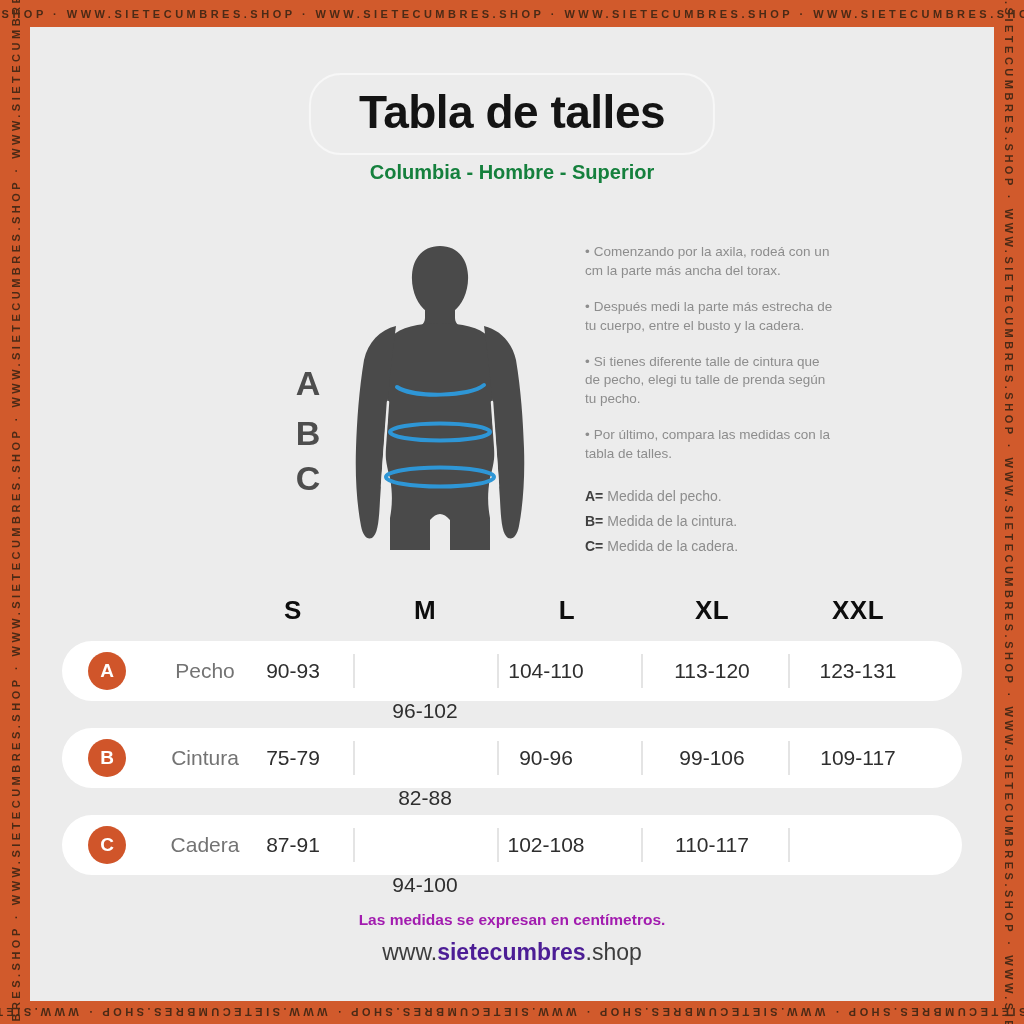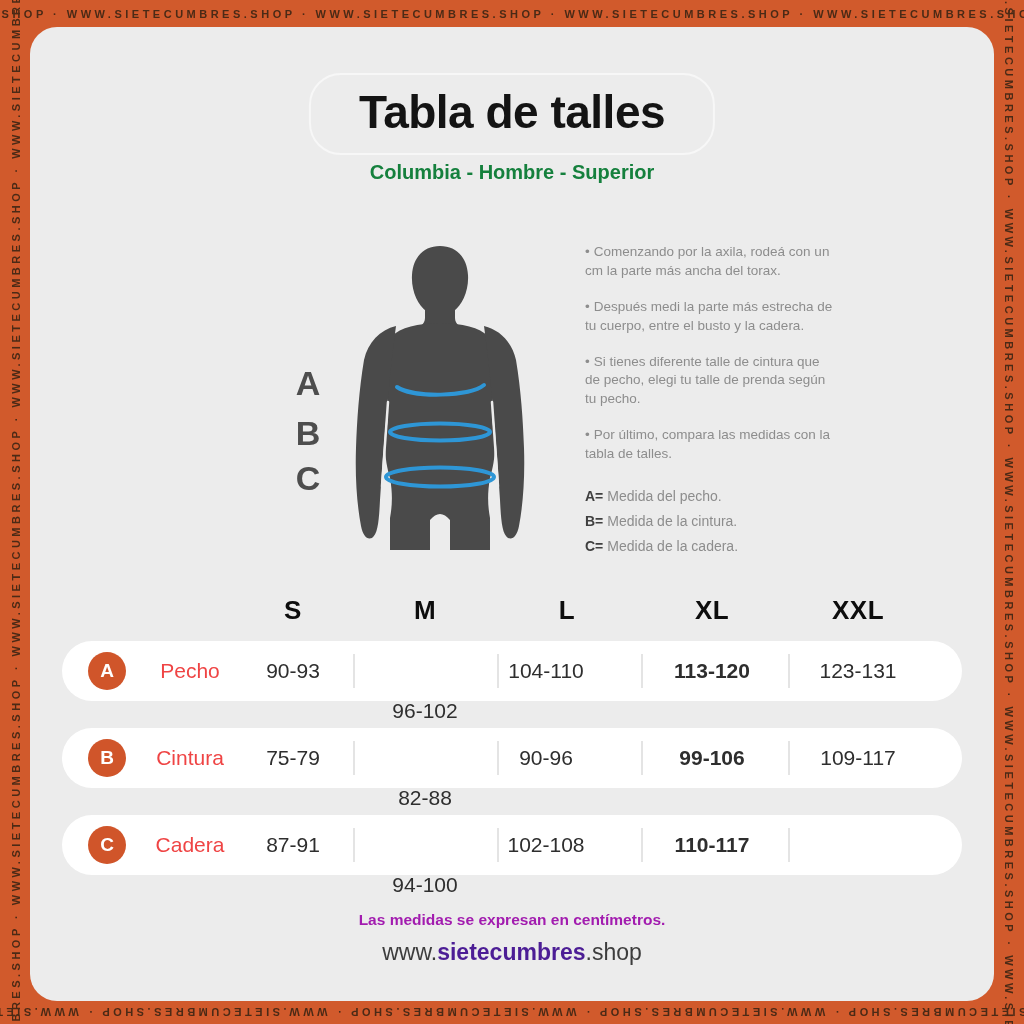--- a/index.html
+++ b/index.html
@@ -30,21 +30,20 @@
   }
   .strip-top{top:0;left:0;right:0;height:27px;line-height:29px;text-indent:-182px;}
   .strip-bottom{bottom:0;left:0;right:0;height:23px;line-height:24px;transform:rotate(180deg);text-indent:-50px;}
   .strip-left{left:0;top:0;bottom:0;width:30px;writing-mode:vertical-rl;transform:rotate(180deg);line-height:32px;text-indent:-130px;}
   .strip-right{right:0;top:0;bottom:0;width:30px;writing-mode:vertical-rl;line-height:30px;text-indent:-40px;}
   
   .panel{
     position:absolute;
     left:30px;right:30px;top:27px;bottom:23px;
     background:var(--panel);
-    border-radius:27px;
   }
   .title-box{
     position:absolute;
     top:46px;left:50%;transform:translateX(-50%);
     border:2px solid #f7f7f7;
     border-radius:32px;
     padding:10px 48px 14px 48px;
     font-size:46px;
     font-weight:800;
     color:var(--ink);
@@ -105,29 +104,29 @@
   .row-b{top:701px;}
   .row-c{top:788px;}
   .badge{
     position:absolute;left:26px;top:11px;
     width:38px;height:38px;border-radius:50%;
     background:var(--accent);
     color:#ffffff;font-size:19px;font-weight:800;
     display:flex;align-items:center;justify-content:center;
   }
   .row-label{
-    position:absolute;left:68px;top:0;width:120px;height:72px;line-height:60px;
-    text-align:center;font-size:21px;font-weight:500;color:#ef4444;
+    position:absolute;left:83px;top:0;width:120px;height:72px;line-height:60px;
+    text-align:center;font-size:21px;font-weight:500;color:#737373;
   }
   .cell{
     position:absolute;top:0;width:132px;height:60px;line-height:60px;
     text-align:center;font-size:21px;font-weight:500;color:#2e2e2e;
   }
   .cell.c1{left:165px;} .cell.c2{left:297px;margin-top:40px;} .cell.c3{left:418px;}
-  .cell.c4{left:584px;font-weight:bold;} .cell.c5{left:730px;}
+  .cell.c4{left:584px;} .cell.c5{left:730px;}
   .vdiv{
     position:absolute;top:13px;width:2px;height:34px;background:#e4e4e4;
   }
   .vdiv.d1{left:291px;} .vdiv.d2{left:435px;} .vdiv.d3{left:579px;} .vdiv.d4{left:726px;}
   
   .note{
     position:absolute;top:884px;left:0;right:0;text-align:center;
     font-size:15.5px;font-weight:700;color:#a21caf;
   }
   .site{

